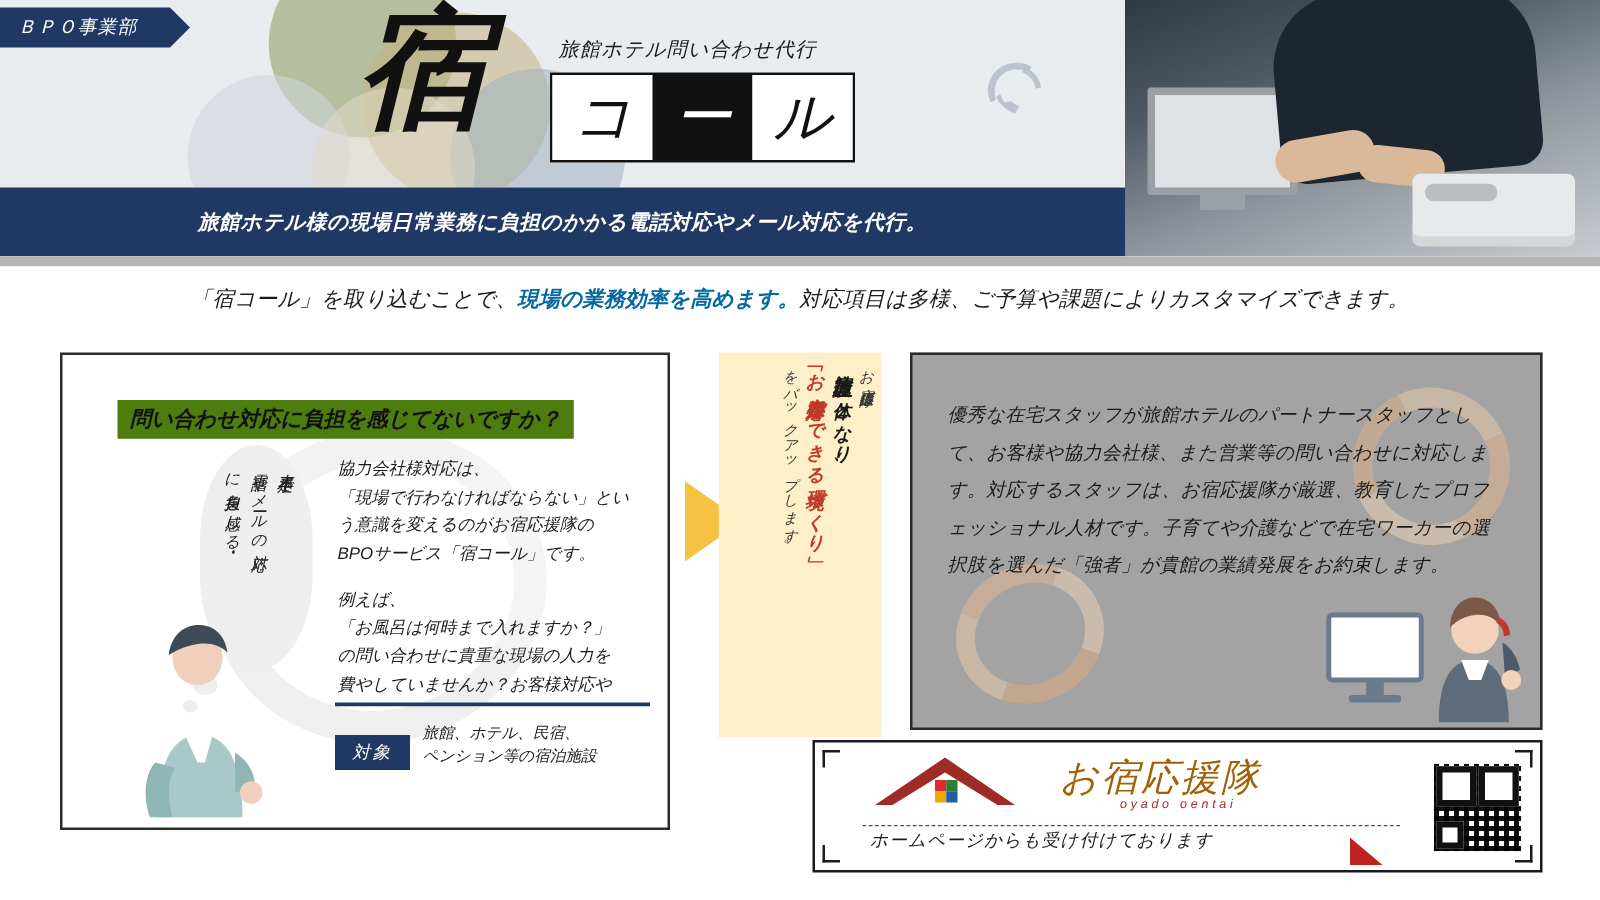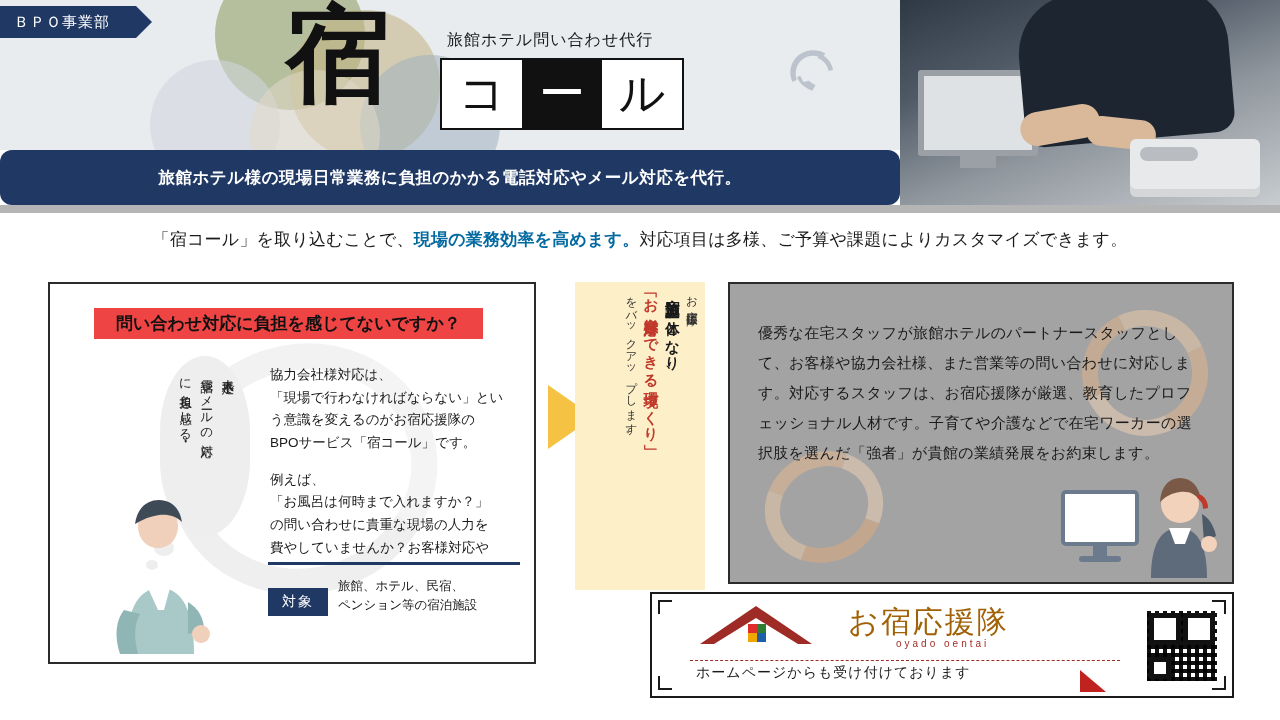--- a/index.html
+++ b/index.html
@@ -7,20 +7,21 @@
     margin: 0; padding: 0;
     width: 1280px; height: 720px;
     background: #ffffff;
     font-family: "Liberation Sans", "DejaVu Sans", sans-serif;
     overflow: hidden;
   }
   .page {
     position: relative;
     width: 1228px; height: 720px;
     background: #ffffff;
+    font-style: italic;
   }
 
   
   .header {
     position: absolute; left: 0; top: 0;
     width: 1280px; height: 205px;
     background: #ffffff;
     overflow: hidden;
   }
   .header-bg {
@@ -153,21 +154,20 @@
 
   .header-band {
     position: absolute; left: 0; top: 150px;
     width: 900px; height: 55px;
     background: #1f3864;
     color: #ffffff;
     display: flex; align-items: center; justify-content: center;
     font-size: 16.5px;
     font-weight: bold;
     letter-spacing: .5px;
-    border-radius: 12px;
   }
   .grey-strip {
     position: absolute; left: 0; top: 205px;
     width: 1280px; height: 8px;
     background: #b5b5b5;
   }
 
   
   .lead {
     position: absolute; left: 0; top: 228px;
@@ -180,23 +180,23 @@
   .lead .em { color: #0369a1; font-weight: bold; }
 
   
   .panel-left {
     position: absolute; left: 48px; top: 282px;
     width: 488px; height: 382px;
     border: 2px solid #2b2b2b;
     background: #ffffff;
   }
   .panel-left-title {
-    position: absolute; left: 44px; top: 24px;
-    background: #ef4444;
-    padding: 4px 22px;
+    position: absolute; left: 44px; top: 36px;
+    background: #4d7c0f;
+    padding: 4px 10px;
     font-size: 17px;
     font-weight: bold;
     color: #111;
   }
   .swirl {
     position: absolute; left: 118px; top: 60px;
     width: 270px; height: 250px;
     border: 26px solid #efefef;
     border-radius: 50%;
     border-right-color: #f4f4f4;

